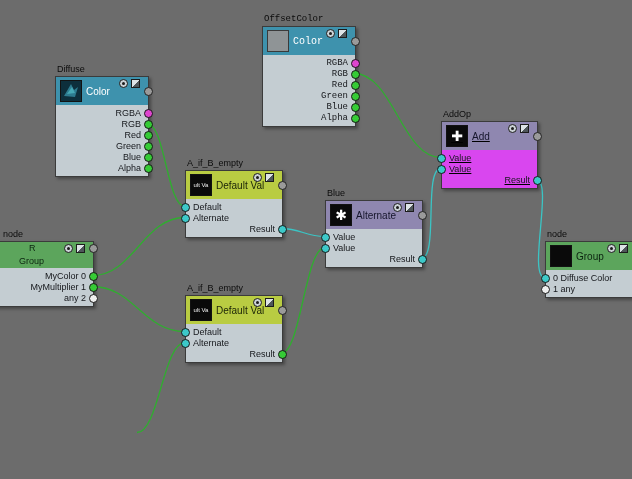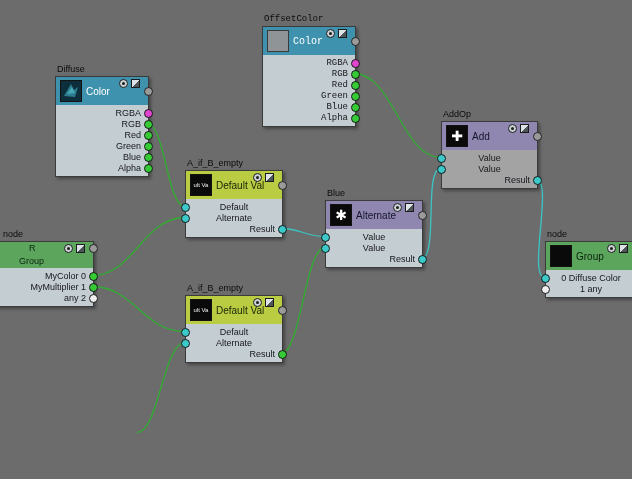--- a/index.html
+++ b/index.html
@@ -49,21 +49,21 @@
     position:absolute; width:7px; height:7px; border-radius:50%;
     background:#9a9a9a; border:1px solid #222; right:-5px; top:10px;
   }
   .gray-dot.gd-row { top:2px; }
 
   .header2 .hrow { height:13px; line-height:13px; font-size:9px; position:relative; }
   .header2 .hrow:first-child { padding-left:62px; }
   .header2 .hrow:nth-child(2) { padding-left:52px; }
 
   .body-rows { position:relative; padding:3px 0 2px; }
-  .row { height:11px; line-height:11px; font-size:9px; padding:0 7px; position:relative; color:#15171b; white-space:nowrap;text-align:center; }
+  .row { height:11px; line-height:11px; font-size:9px; padding:0 7px; position:relative; color:#15171b; white-space:nowrap; }
   .row.out { text-align:right; }
   .pdot {
     position:absolute; width:7px; height:7px; border-radius:50%;
     border:1px solid #191919; top:1px;
   }
   .pdot.left  { left:-5px; }
   .pdot.right { right:-5px; }
 </style>
 </head>
 <body>
@@ -176,21 +176,21 @@
           <div class="icon-page"></div>
         </div>
         <div class="gray-dot" style="background: rgb(154, 154, 154);"></div>
       </div>
       <div class="body-rows">
         <div class="row in"><span>Value</span><div class="pdot left" style="background: rgb(60, 201, 201);"></div></div>
         <div class="row in"><span>Value</span><div class="pdot left" style="background: rgb(60, 201, 201);"></div></div>
         <div class="row out"><span>Result</span><div class="pdot right" style="background: rgb(60, 201, 201);"></div></div>
       </div>
     </div>
-    <div class="node" style="left: 441px; top: 121px; width: 95px; background: #a3a3a3;">
+    <div class="node" style="left: 441px; top: 121px; width: 95px; background: #d946ef; text-decoration: underline;">
       <div class="node-title">AddOp</div>
       <div class="header" style="background: rgb(143, 135, 176); color: rgb(21, 21, 43);">
         <div class="thumb black">
           <span class="thumb-glyph">✚</span>
         </div>
         <span class="hlabel">Add</span>
         <div class="hicons">
           <div class="icon-circle"></div>
           <div class="icon-page"></div>
         </div>

